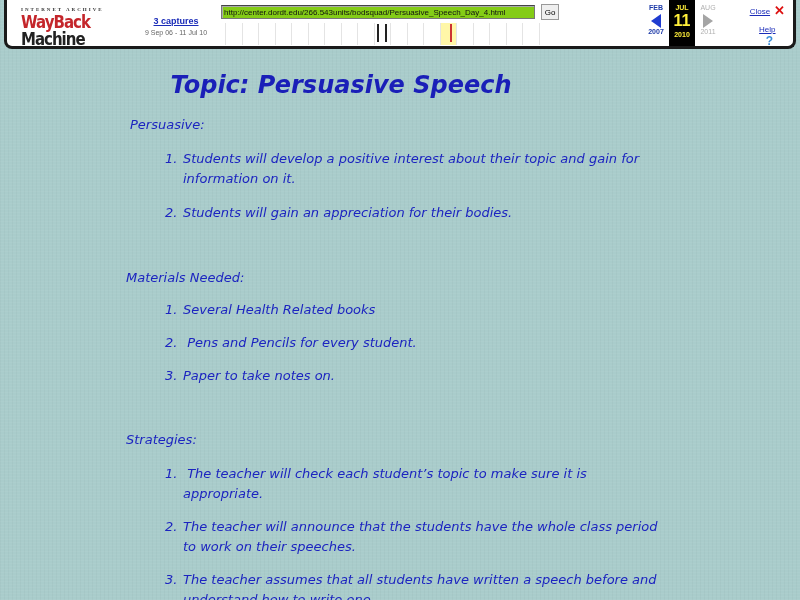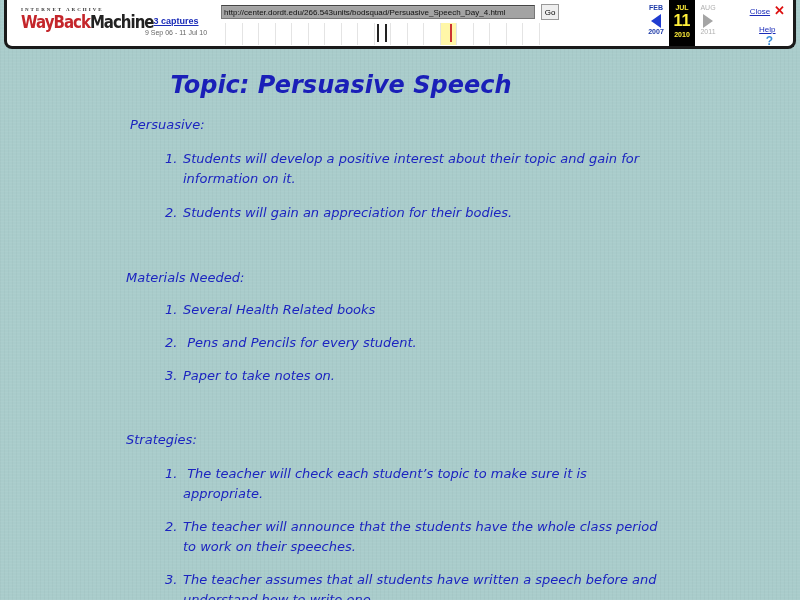--- a/index.html
+++ b/index.html
@@ -15,31 +15,31 @@
 
     
     .wb-bar {
       position: absolute; left: 4px; top: 0; width: 792px; height: 49px;
       background: #fff; border: 3px solid #1a1a1a; border-top: none;
       border-radius: 0 0 8px 8px;
       font-family: "Liberation Sans", sans-serif;
     }
     .wb-logo { position: absolute; left: 14px; top: 7px; width: 90px; }
     .wb-logo .ia { font-size: 5px; letter-spacing: 2px; color: #333; font-family: "Liberation Serif", serif; font-weight: bold; }
-    .wb-logo .wm { display: flex; margin-top: 2px; font-weight: bold; font-size: 15px; letter-spacing: -1px; line-height: 17px; font-family: "DejaVu Sans", sans-serif; }
+    .wb-logo .wm { display: flex; margin-top: 2px; font-weight: bold; font-size: 15px; letter-spacing: -1px; line-height: 17px; font-family: "DejaVu Sans", sans-serif; flex-direction: column; }
     .wb-logo .wm .way { color: #c4262b; transform: scaleY(1.2); }
     .wb-logo .wm .mach { color: #222; transform: scaleY(1.2); }
     .captures { position: absolute; left: 132px; top: 16px; width: 74px; text-align: center; }
     .captures .cap-link { font-size: 9px; color: #1a2bb8; text-decoration: underline; font-weight: bold; display: block; }
     .captures .cap-range { font-size: 7px; color: #666; display: block; margin-top: 3px; }
 
     .url-row { position: absolute; left: 214px; top: 4px; display: flex; align-items: center; }
     .url-input {
       width: 314px; height: 14px; font-size: 8px; border: 1px solid #777; border-top-color: #444;
-      padding: 0 2px; font-family: "Liberation Sans", sans-serif; color: #111; background: #a3a3a3;
+      padding: 0 2px; font-family: "Liberation Sans", sans-serif; color: #111; background: #84cc16;
       box-shadow: inset 1px 1px 0 #aaa;
     }
     .go-btn {
       margin-left: 6px; height: 16px; width: 18px; font-size: 8px; border: 1px solid #999;
       background: #efefef; font-family: "Liberation Sans", sans-serif;
     }
     .timeline { position: absolute; left: 218px; top: 23px; width: 330px; height: 22px; display: flex; }
     .timeline .yr { flex: 1; border-left: 1px solid #e4e4e4; position: relative; }
     .timeline .yr.hl { background: #fff7a8; }
     .timeline .tick { position: absolute; bottom: 3px; width: 2px; height: 18px; background: #222; }

